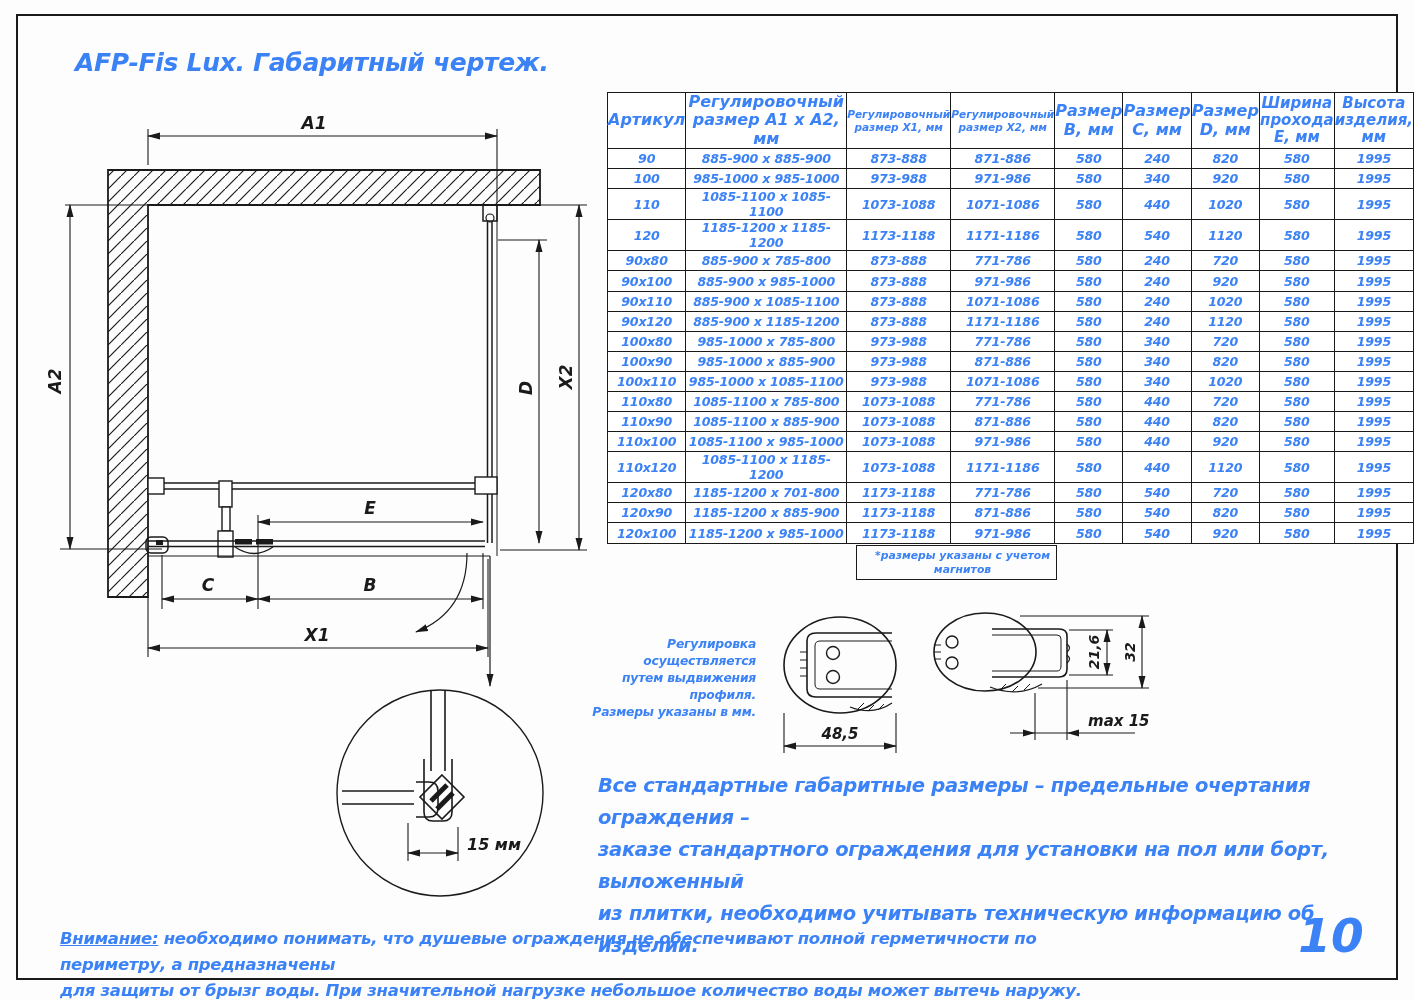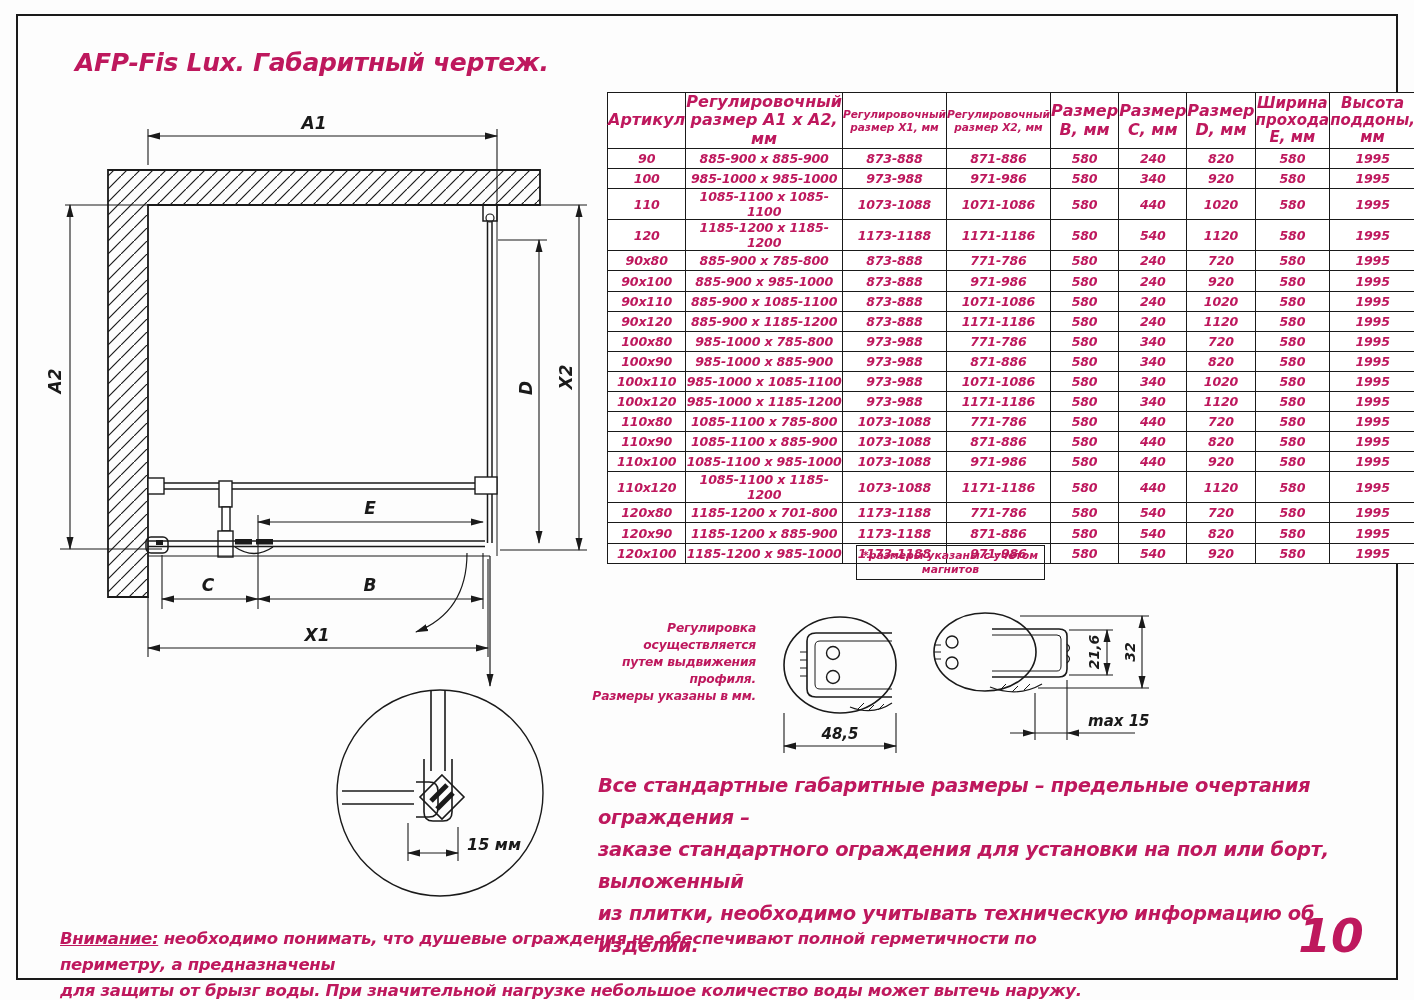--- a/index.html
+++ b/index.html
@@ -1,37 +1,37 @@
 <!DOCTYPE html>
 <html><head>
 <meta charset="utf-8">
 <style>
   html,body{margin:0;padding:0;background:#e8e8e8;}
   .page{position:relative;width:1414px;height:1000px;background:#fdfdfd;overflow:hidden;
-        font-family:"DejaVu Sans",sans-serif;color:#be185d;}
+        font-family:"DejaVu Sans",sans-serif;color:#3b82f6;}
   .frame{position:absolute;left:16px;top:14px;width:1378px;height:962px;border:2px solid #1a1a1a;}
   .title{position:absolute;left:75px;top:48px;font-size:25px;font-style:italic;font-weight:700;
          letter-spacing:-0.3px;margin:0;}
   svg text{font-family:"DejaVu Sans",sans-serif;font-style:italic;font-weight:600;fill:#1a1a1a;}
   .main-svg{position:absolute;left:30px;top:85px;}
   .prof-svg{position:absolute;left:590px;top:600px;}
   
   .dim-table{position:absolute;left:607px;top:92px;border-collapse:collapse;table-layout:fixed;
              background:#fff;}
   .dim-table th,.dim-table td{border:1.4px solid #1a1a1a;text-align:center;vertical-align:middle;
              padding:0;font-style:italic;}
   .dim-table th{height:43px;font-size:16px;font-weight:700;line-height:1.15;}
   .dim-table th .h{white-space:pre-line;}
   .dim-table th.sm{font-size:10.6px;}
   .dim-table th.xs{font-size:15px;}
   .dim-table td{height:19.1px;font-size:12.6px;font-weight:700;letter-spacing:-0.2px;}
   .footnote{position:absolute;left:856px;top:545px;width:187px;height:33px;border:1.4px solid #1a1a1a;
             display:flex;align-items:center;justify-content:center;text-align:center;
-            font-size:10.8px;font-style:italic;font-weight:700;white-space:pre-line;line-height:1.25;}
-  .adjust-note{position:absolute;left:586px;top:620px;width:170px;text-align:right;
+            font-size:10.8px;font-style:italic;font-weight:700;white-space:pre-line;line-height:1.25;padding-left:12px;}
+  .adjust-note{position:absolute;left:586px;top:636px;width:170px;text-align:right;
                font-size:12.3px;font-style:italic;font-weight:700;line-height:17px;letter-spacing:-0.2px;}
   .paragraph{position:absolute;left:598px;top:770px;width:800px;font-size:19.5px;font-style:italic;
              font-weight:700;line-height:32px;letter-spacing:-0.3px;}
   .warning{position:absolute;left:60px;top:926px;width:1060px;font-size:16.5px;font-style:italic;
            font-weight:700;line-height:26px;letter-spacing:-0.3px;}
   .warning .lead{text-decoration:underline;}
   .page-number{position:absolute;left:1286px;top:908px;width:90px;text-align:center;
                font-size:47px;font-style:italic;font-weight:600;}
 </style>
 </head>
@@ -179,21 +179,21 @@
             <div class="h">Размер
 D, мм</div>
           </th>
         <th class="xs">
             <div class="h">Ширина
 прохода
 Е, мм</div>
           </th>
         <th class="xs">
             <div class="h">Высота
-поддоны,
+изделия,
 мм</div>
           </th>
       </tr>
     </thead>
     <tbody id="tbody">
         <tr>
           <td>90</td>
           <td>885-900 x 885-900</td>
           <td>873-888</td>
           <td>871-886</td>
@@ -303,31 +303,20 @@
           <td>1995</td>
         </tr>
         <tr>
           <td>100x110</td>
           <td>985-1000 x 1085-1100</td>
           <td>973-988</td>
           <td>1071-1086</td>
           <td>580</td>
           <td>340</td>
           <td>1020</td>
-          <td>580</td>
-          <td>1995</td>
-        </tr>
-        <tr>
-          <td>100x120</td>
-          <td>985-1000 x 1185-1200</td>
-          <td>973-988</td>
-          <td>1171-1186</td>
-          <td>580</td>
-          <td>340</td>
-          <td>1120</td>
           <td>580</td>
           <td>1995</td>
         </tr>
         <tr>
           <td>110x80</td>
           <td>1085-1100 x 785-800</td>
           <td>1073-1088</td>
           <td>771-786</td>
           <td>580</td>
           <td>440</td>

